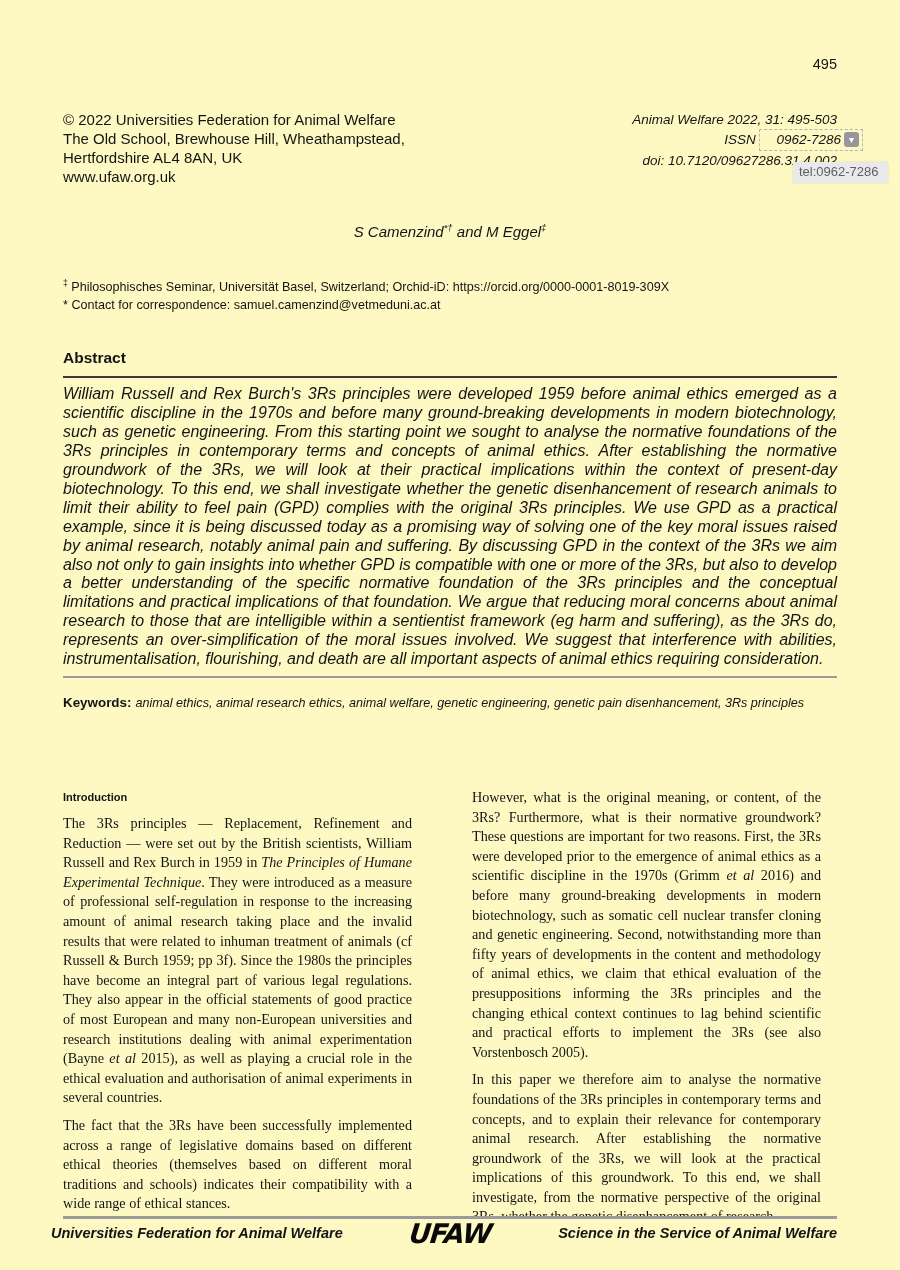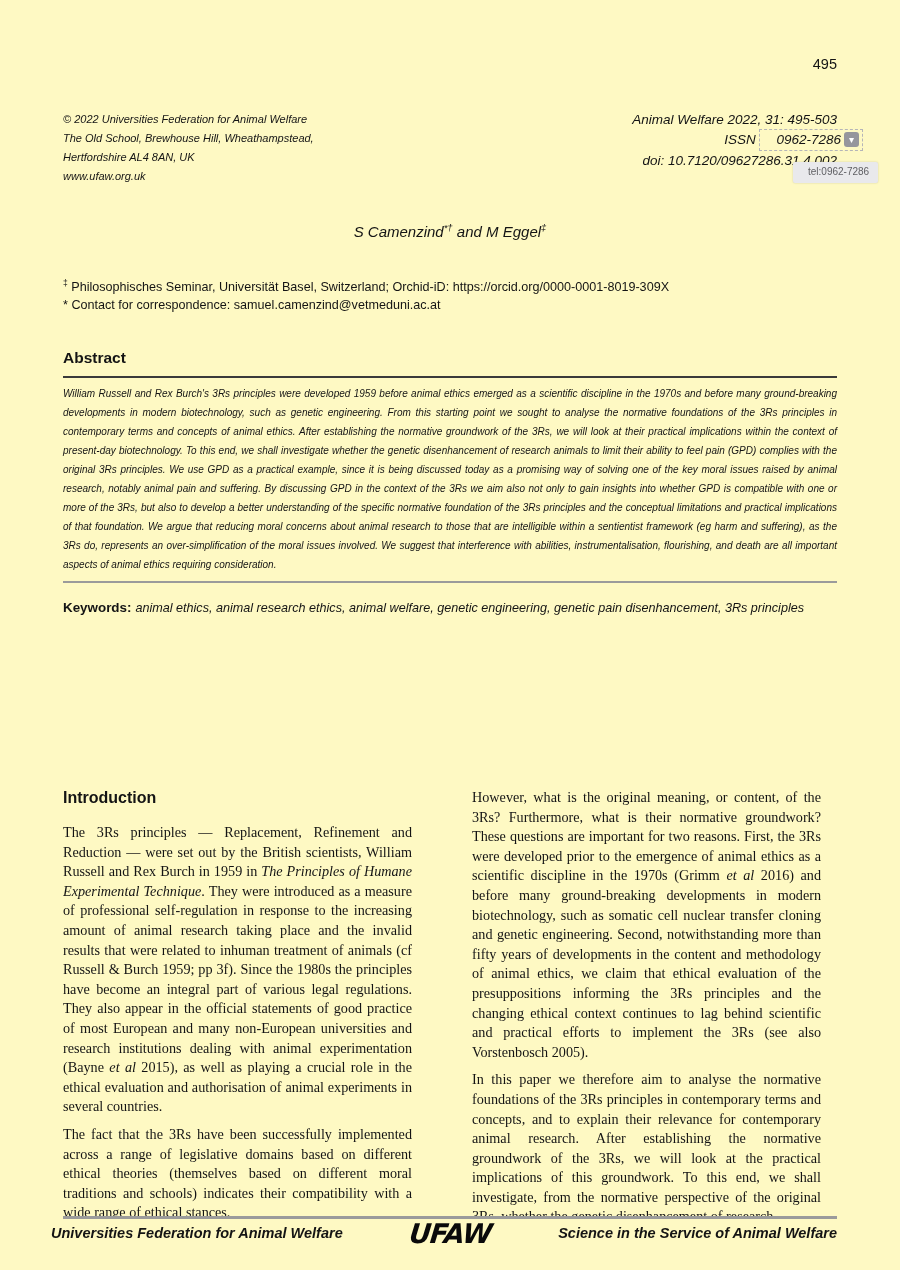--- a/index.html
+++ b/index.html
@@ -26,21 +26,21 @@
   .pagenum{
     text-align:right;font-size:14.5px;line-height:16px;font-weight:500;
   }
 
   
   .header{
     display:flex;justify-content:space-between;align-items:flex-start;
     margin-top:38px;
   }
   .pub-block{
-    font-style:italic;font-size:11px;line-height:19px;
+    font-size:15px;line-height:19px;
   }
   .cite-block{
     text-align:right;font-style:italic;font-size:13.5px;line-height:19px;
     position:relative;
   }
   .issn-line{white-space:nowrap;}
   .issn-box{
     display:inline-flex;align-items:center;gap:3px;
     border:1.5px dashed var(--dash);
     padding:0 3px 1px 16px;
@@ -50,22 +50,22 @@
     width:15px;height:15px;border-radius:3px;
     background:var(--overlay-icon);
     color:#ffffff;font-style:normal;font-size:10px;line-height:15px;
     text-align:center;display:inline-block;cursor:pointer;
   }
   .phone-tooltip{
     position:absolute;
     left:793px;top:162px;
     background:var(--tooltip-bg);
     color:var(--tooltip-text);
-    font-size:10px;line-height:14px;
-    padding:3px 9px 4px 15px;
+    font-size:13px;line-height:14px;
+    padding:3px 9px 4px 6px;
     border-radius:2px;
     box-shadow:0 0 2px rgba(0,0,0,.18);
     white-space:nowrap;
   }
 
   
   .title{
     margin-top:28px;text-align:center;
     font-size:20px;font-weight:bold;font-style:italic;line-height:24px;
     letter-spacing:.2px;
@@ -79,38 +79,38 @@
   
   .affils{margin-top:34px;font-size:12.6px;line-height:17.6px;}
   .affils sup{font-size:8.5px;}
 
   
   .abstract-h{margin-top:34px;font-size:15.5px;font-weight:bold;line-height:19px;}
   .rule-dark{border:0;border-top:2px solid var(--rule-dark);margin:9px 0 0 0;}
   .rule-gray{border:0;border-top:2.5px solid var(--rule-gray);margin:7px 0 0 0;}
   .abstract-text{
     margin-top:7px;
-    font-style:italic;font-size:10px;line-height:18.9px;
+    font-style:italic;font-size:16px;line-height:18.9px;
     text-align:justify;
   }
   .keywords{
     margin-top:16px;font-size:12.6px;line-height:17px;white-space:nowrap;
   }
   .keywords .kw-label{font-weight:bold;font-size:13.4px;}
   .keywords .kw-text{font-style:italic;margin-left:4px;}
 
   
   .columns{
     position:absolute;left:63px;right:63px;top:788px;height:430px;
     display:flex;gap:44px;overflow:hidden;
   }
   .col{flex:1;min-width:0;}
   .intro-h{
     font-family:"Liberation Sans", sans-serif;
-    font-size:16px;font-weight:bold;line-height:19px;margin-bottom:16px;
+    font-size:11px;font-weight:bold;line-height:19px;margin-bottom:7px;
   }
   .body-text{
     font-family:"Liberation Serif", serif;
     font-size:14.2px;line-height:19.6px;text-align:justify;
   }
   .body-text p{margin:0 16px 8px 0;}
   .it{font-style:italic;}
 
   
   .footer-rule{

